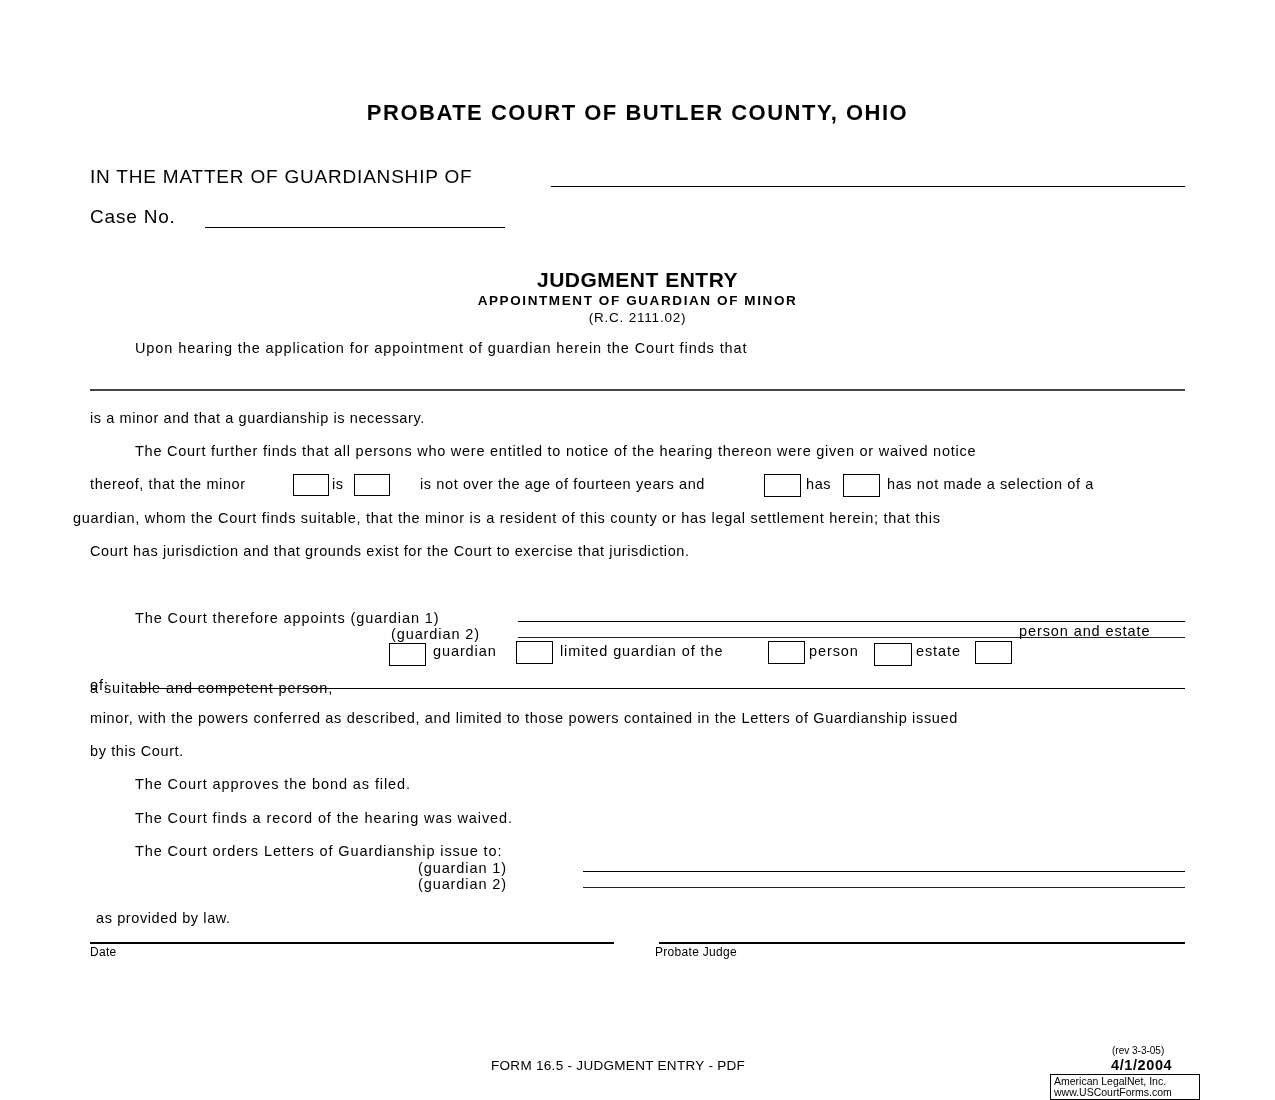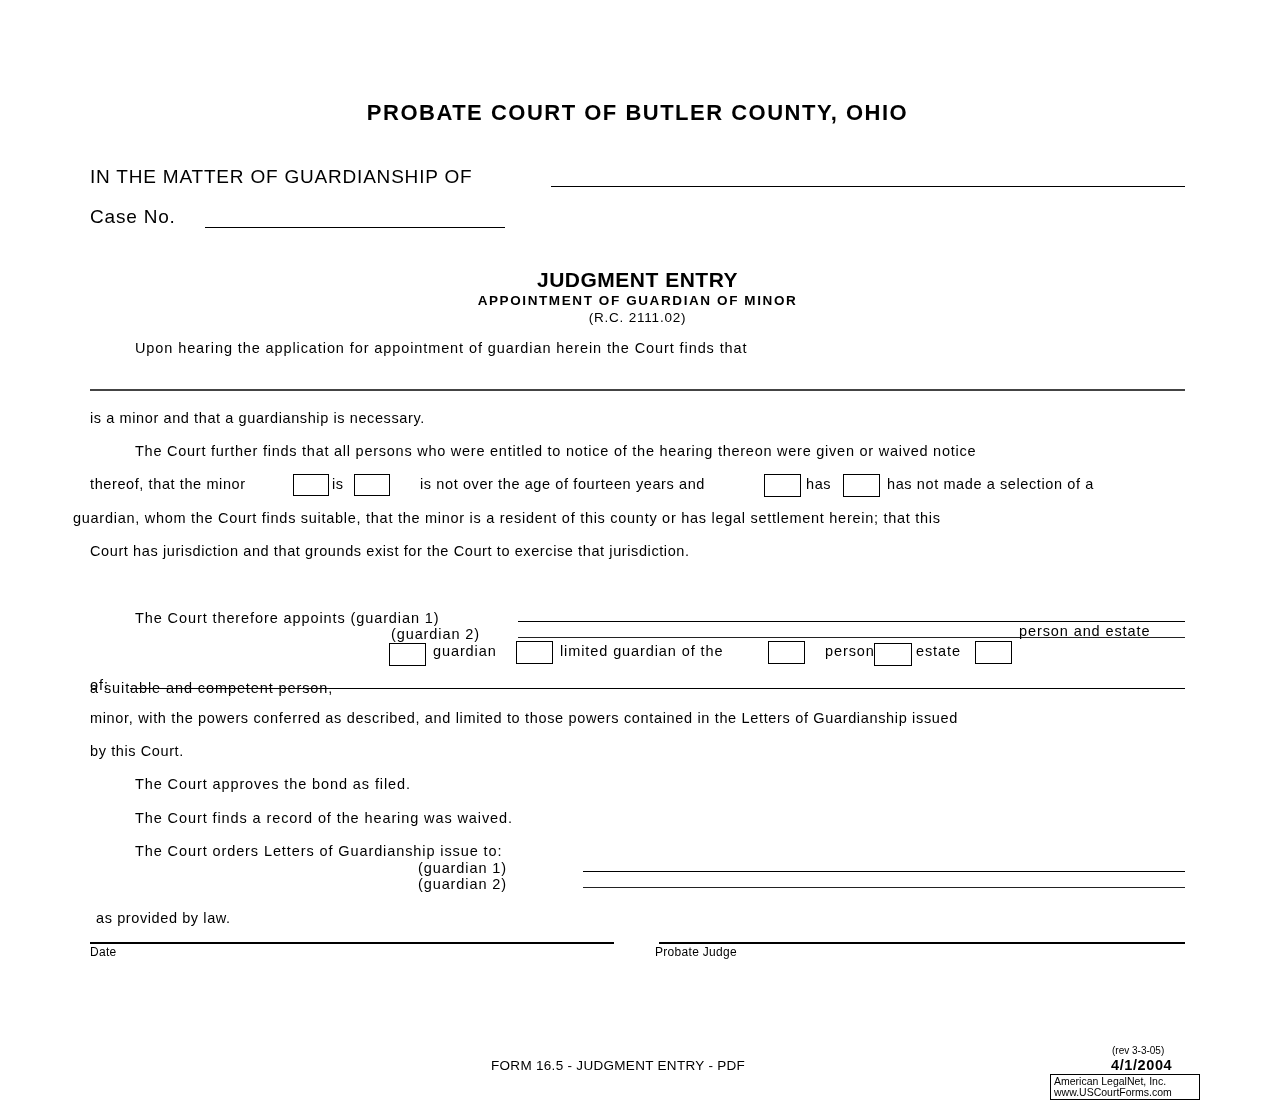--- a/index.html
+++ b/index.html
@@ -64,21 +64,21 @@
 <div class="abs body" style="left:391px; top:626px;">(guardian 2)</div>
 <div class="blank" style="left:518px; top:619px; width:667px;"></div>
 <div class="line-thin" style="left:518px; top:637px; width:667px;"></div>
 
 <div class="abs body" style="left:90px; top:661px;margin-top:19px;">a suitable and competent person,</div>
 <div class="cb" style="left:389px; top:643px; width:37px; height:23px;"></div>
 <div class="abs body" style="left:433px; top:643px;">guardian</div>
 <div class="cb" style="left:516px; top:641px; width:37px; height:23px;"></div>
 <div class="abs body" style="left:560px; top:643px;">limited guardian of the</div>
 <div class="cb" style="left:768px; top:641px; width:37px; height:23px;"></div>
-<div class="abs body" style="left:809px; top:643px;margin-left:16px;">person</div>
+<div class="abs body" style="left:809px; top:643px;">person</div>
 <div class="cb" style="left:874px; top:643px; width:38px; height:23px;"></div>
 <div class="abs body" style="left:916px; top:643px;">estate</div>
 <div class="cb" style="left:975px; top:641px; width:37px; height:23px;"></div>
 <div class="abs body" style="left:1019px; top:623px;">person and estate</div>
 
 <div class="abs body" style="left:90px; top:677px;">of:</div>
 <div class="blank" style="left:130px; top:668px; width:1055px;"></div>
 <div class="line" style="left:130px; top:688px; width:1055px;"></div>
 
 <div class="abs narrow" style="left:90px; top:710px; letter-spacing:0.66px;">minor, with the  powers conferred as described, and limited to those powers contained in the Letters of Guardianship issued</div>

